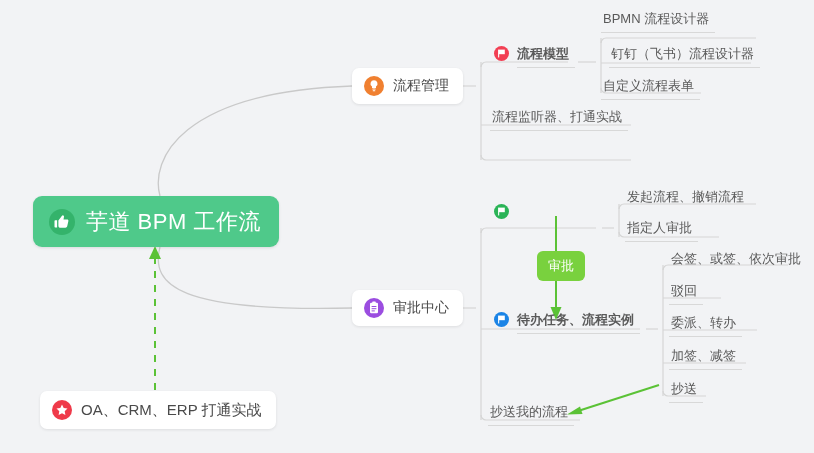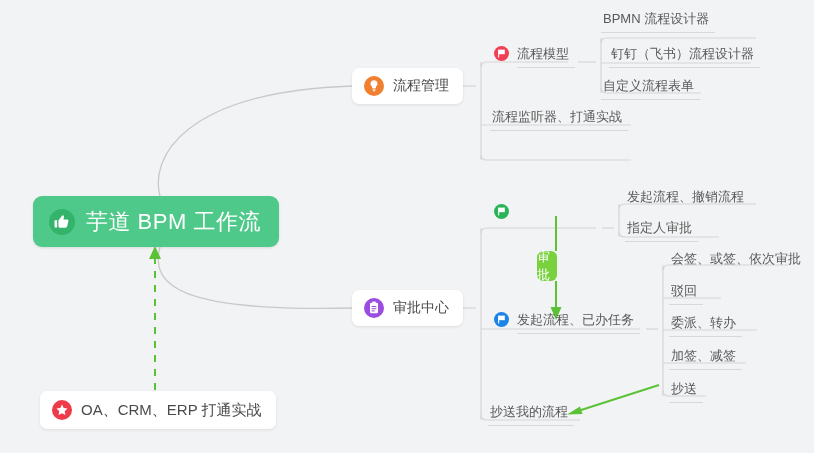--- a/index.html
+++ b/index.html
@@ -72,20 +72,21 @@
     position: absolute;
     display: flex; align-items: flex-end;
     white-space: nowrap;
   }
   .leaf-ico .txt {
     font-size: 13px; color: #5a5a5a;
     padding: 0 6px 5px 0;
     border-bottom: 1px solid #d8d8d8;
     line-height: 17px;
     margin-left: 8px;
+    font-weight: bold;
   }
   .leaf-ico .ico-wrap { padding-bottom: 3px; }
 
   
   .ic { display: inline-block; position: relative; border-radius: 50%; flex: none; }
   .ic-lg { width: 26px; height: 26px; }
   .ic-md { width: 20px; height: 20px; }
   .ic-sm { width: 15px; height: 15px; }
 
   .ic-thumb  { background: #34b36b; }
@@ -95,21 +96,21 @@
   .ic-flag-red   { background: #f23f53; }
   .ic-flag-green { background: #2bb457; }
   .ic-flag-blue  { background: #1b84e6; }
 
   .ic svg { position: absolute; left: 0; top: 0; width: 100%; height: 100%; }
 
   
   #pill-approve {
     position: absolute;
     left: 537px; top: 251px;
-    width: 20px; height: 30px;
+    width: 48px; height: 30px;
     background: #79d13e;
     border-radius: 6px;
     display: flex; align-items: center; justify-content: center;
     color: #ffffff; font-size: 13px;
   }
 </style>
 </head>
 <body>
 
 <div id="canvas">
@@ -247,21 +248,21 @@
 
   <div class="leaf-ico" style="left:494px; top:311px;">
     <span class="ico-wrap">
       <span class="ic ic-sm ic-flag-blue">
         <svg viewBox="0 0 15 15">
             <path fill="#ffffff" d="M4.7 3.6h6.1v4.6H4.7z"></path>
             <rect x="4.1" y="3.4" width="1.1" height="8.2" rx="0.5" fill="#ffffff"></rect>
           </svg>
       </span>
     </span>
-    <span class="txt">发起流程、已办任务</span>
+    <span class="txt">待办任务、流程实例</span>
   </div>
 
   <div class="leaf no-rule" style="left:669px; top:250px;">会签、或签、依次审批</div>
   <div class="leaf" style="left:669px; top:282px;">驳回</div>
   <div class="leaf" style="left:669px; top:314px;">委派、转办</div>
   <div class="leaf" style="left:669px; top:347px;">加签、减签</div>
   <div class="leaf" style="left:669px; top:380px;">抄送</div>
 
   <div class="leaf" style="left:488px; top:403px;">抄送我的流程</div>
 

